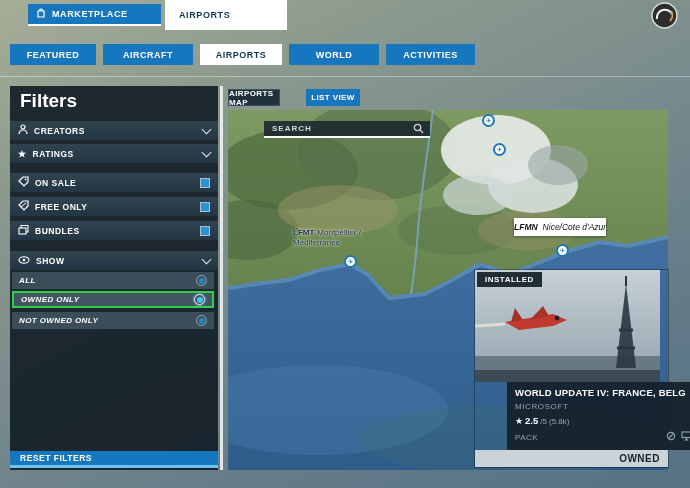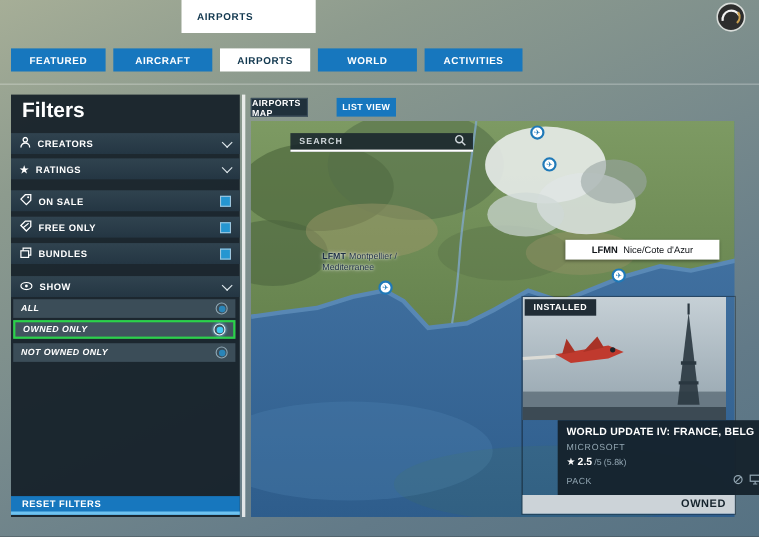--- a/index.html
+++ b/index.html
@@ -55,22 +55,22 @@
           border-bottom:2px solid #fff;display:flex;align-items:center;padding:0 6px;box-sizing:border-box;margin-left:26px;}
   .search input{flex:1;background:transparent;border:none;outline:none;color:#e8eef2;
           font-family:"Liberation Sans",sans-serif;font-size:8px;font-weight:bold;letter-spacing:1px;}
   .search input::placeholder{color:#cfd6da;}
   .marker{position:absolute;width:13px;height:13px;border-radius:50%;background:#fff;
           border:2px solid #1f79b8;box-sizing:border-box;display:flex;align-items:center;justify-content:center;
           font-size:7px;color:#1f79b8;cursor:pointer;}
   .map-label{position:absolute;font-size:8px;color:#1d2f45;font-weight:normal;line-height:10px;
           text-shadow:0 0 2px rgba(255,255,255,.9),0 0 4px rgba(255,255,255,.7);}
   .map-label b{font-weight:bold;margin-right:3px;}
-  .lfmn-box{position:absolute;background:#fff;color:#101418;font-size:8.5px;padding:4px 24px;
-          box-shadow:0 1px 3px rgba(0,0,0,.4);white-space:nowrap;cursor:pointer;}
+  .lfmn-box{position:absolute;background:#fff;color:#101418;font-size:8.5px;padding:4px 0;
+          box-shadow:0 1px 3px rgba(0,0,0,.4);white-space:nowrap;cursor:pointer;font-style:italic;}
   .lfmn-box b{margin-right:5px;}
   
   .card{position:absolute;left:475px;top:270px;width:193px;height:197px;box-shadow:0 0 0 1px rgba(0,0,0,.35);cursor:pointer;}
   .card-img{position:relative;width:185px;height:112px;overflow:hidden;}
   .badge{position:absolute;left:2px;top:2px;background:rgba(16,28,37,.9);color:#fff;font-size:8px;
          font-weight:bold;letter-spacing:.5px;padding:3px 8px;}
   .card-info{width:193px;height:68px;background:rgba(22,35,45,.97);box-sizing:border-box;padding:5px 8px 0 8px;color:#fff;margin-left:32px;}
   .c-title{font-size:9.5px;font-weight:bold;letter-spacing:.2px;white-space:nowrap;overflow:hidden;}
   .c-pub{font-size:8px;color:#93a7b3;letter-spacing:.6px;margin-top:4px;}
   .c-rating{display:flex;align-items:baseline;gap:2px;margin-top:4px;}
@@ -82,20 +82,28 @@
   .owned-bar{width:193px;height:17px;background:#ccd3d8;display:flex;align-items:center;
          justify-content:flex-end;padding-right:8px;box-sizing:border-box;color:#15232c;
          font-size:10px;font-weight:bold;letter-spacing:.5px;}
 </style>
 </head>
 <body>
 
 <div id="app">
 
   <div class="topbar">
+    <div class="mk-tab">
+      <span>
+        <svg width="10" height="10" viewBox="0 0 10 10">
+            <path d="M2 3 L8 3 L8 9 L2 9 Z M3.5 3 a1.5 1.8 0 0 1 3 0" fill="none" stroke="#fff" stroke-width="1.2"></path>
+          </svg>
+      </span>
+      <span>MARKETPLACE</span>
+    </div>
     <div class="air-top-tab">
       <span>AIRPORTS</span>
     </div>
     <div class="logo">
       <svg width="27" height="27" viewBox="0 0 27 27">
         <circle cx="13.5" cy="13.5" r="12.5" fill="#2d2d2d" stroke="#d9ddda" stroke-width="1.5"></circle>
         <path d="M6 17 a8 8 0 0 1 15 -5" fill="none" stroke="#f2f2f2" stroke-width="2"></path>
         <path d="M20 9 a8 8 0 0 1 -1 10" fill="none" stroke="#caa04f" stroke-width="2"></path>
       </svg>
     </div>

